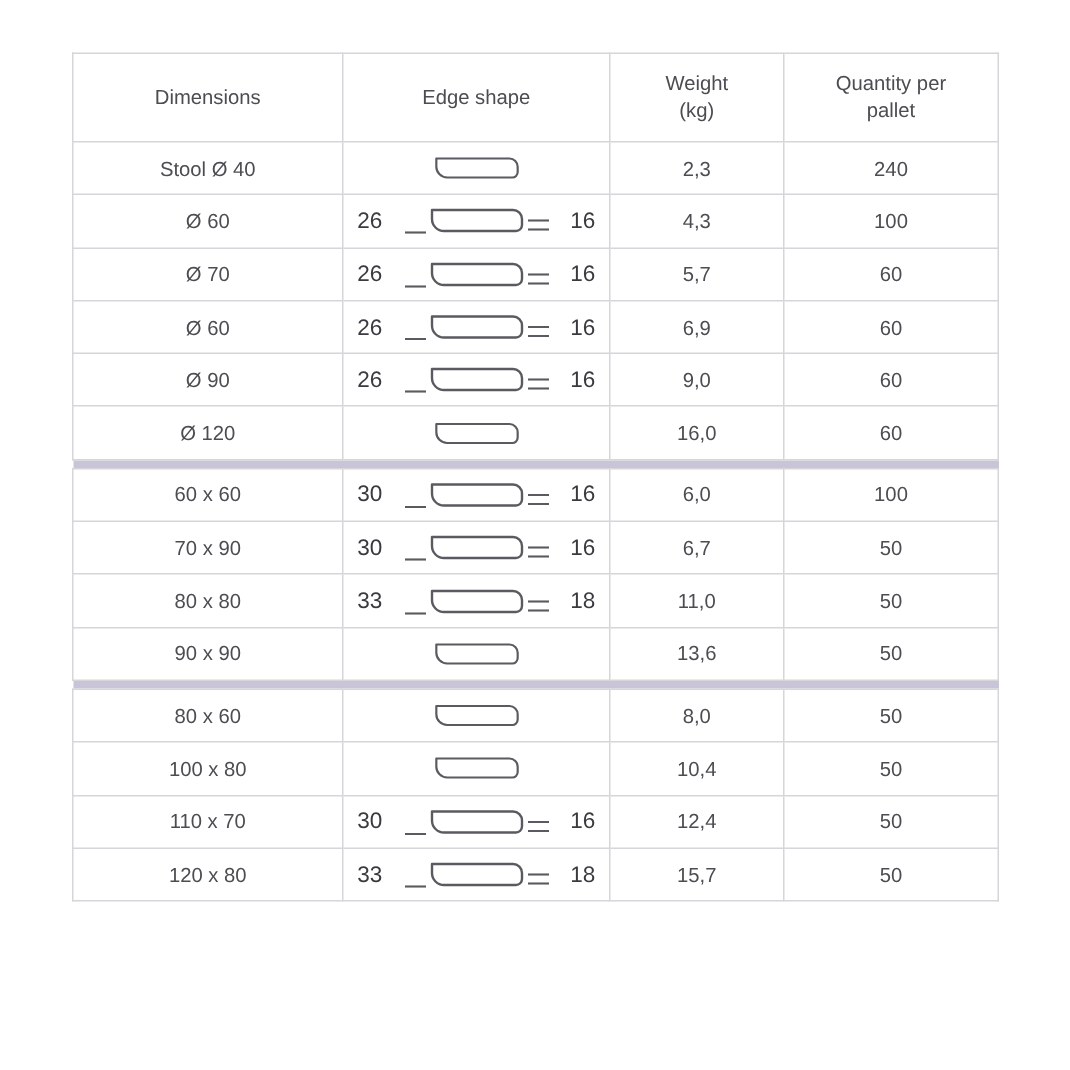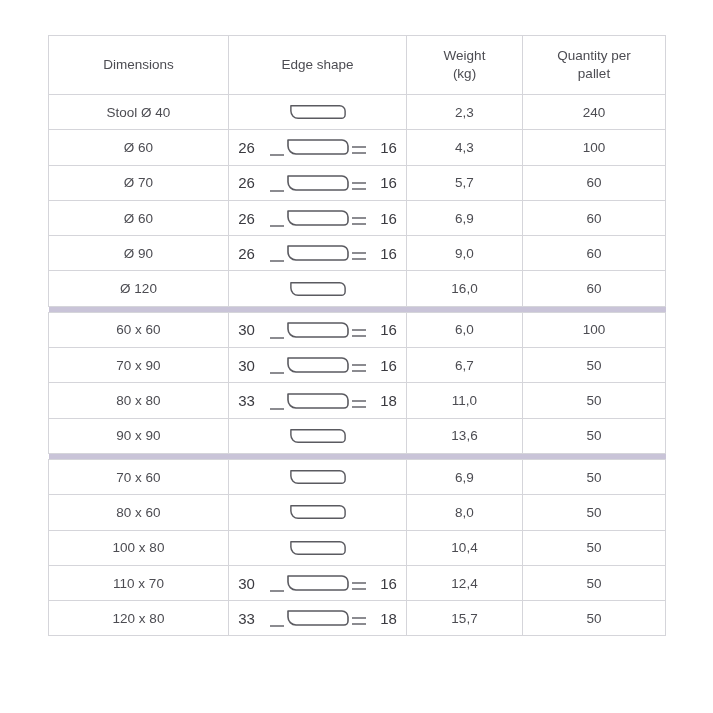--- a/index.html
+++ b/index.html
@@ -317,36 +317,20 @@
           </td>
           <td class="num-cell">13,6</td>
           <td class="num-cell">50</td>
         </tr>
         <tr class="group-sep">
           <td colspan="4">
             <div class="sep-bar"></div>
           </td>
         </tr>
         <tr>
-          <td class="dim-cell">70 x 60</td>
-          <td>
-            <div class="edge-cell">
-              <div class="edge-inner">
-                <span class="edge-num blank"></span>
-                <svg class="edge-svg" width="94" height="26" viewBox="0 0 104 26">
-                  <path d="M22 6 H76 A6 6 0 0 1 82 12 V16 A4 4 0 0 1 78 20 H30 A8 8 0 0 1 22 12 Z" fill="none" stroke="#5a5a60" stroke-width="1.6" stroke-linejoin="round"></path>
-                </svg>
-                <span class="edge-num blank"></span>
-              </div>
-            </div>
-          </td>
-          <td class="num-cell">6,9</td>
-          <td class="num-cell">50</td>
-        </tr>
-        <tr>
           <td class="dim-cell">80 x 60</td>
           <td>
             <div class="edge-cell">
               <div class="edge-inner">
                 <span class="edge-num blank"></span>
                 <svg class="edge-svg" width="94" height="26" viewBox="0 0 104 26">
                   <path d="M22 6 H76 A6 6 0 0 1 82 12 V16 A4 4 0 0 1 78 20 H30 A8 8 0 0 1 22 12 Z" fill="none" stroke="#5a5a60" stroke-width="1.6" stroke-linejoin="round"></path>
                 </svg>
                 <span class="edge-num blank"></span>
               </div>

